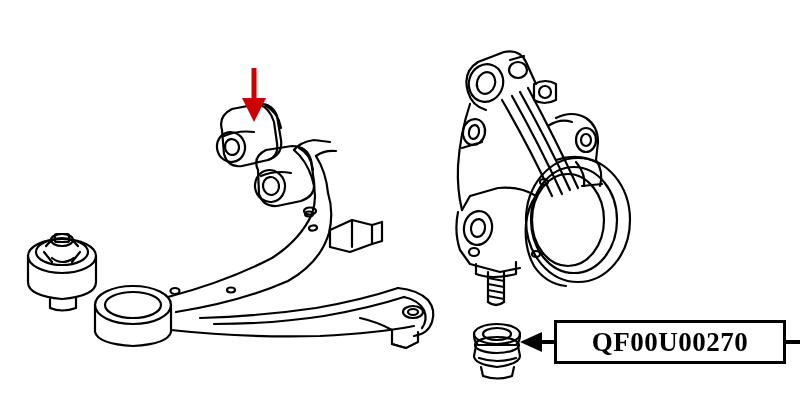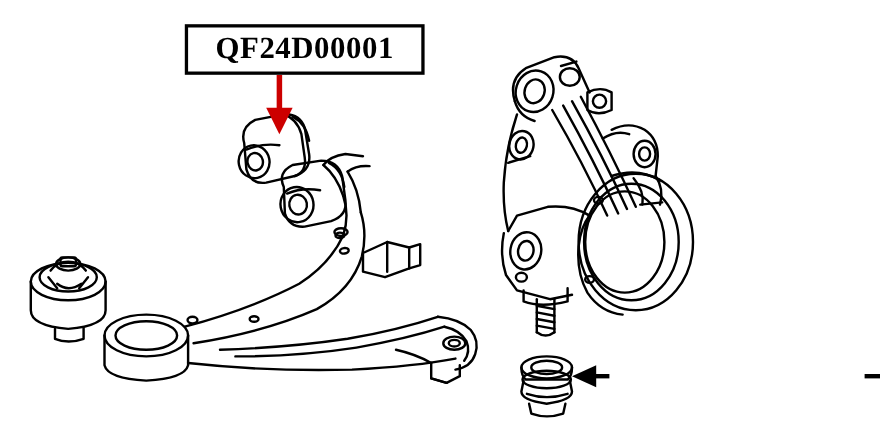--- a/index.html
+++ b/index.html
@@ -209,18 +209,18 @@
       <polygon points="254,122 242,98 266,98" fill="#cc0000"></polygon>
     </g>
 
     <g>
       <line x1="554" y1="342" x2="536" y2="342" stroke="#000000" stroke-width="4"></line>
       <polygon points="520,342 542,332 542,352" fill="#000000"></polygon>
       <line x1="786" y1="342" x2="800" y2="342" stroke="#000000" stroke-width="4"></line>
     </g>
   </svg>
 
-  <div id="callout-top" class="callout-box">
-    <span class="callout-text">QF24D00001</span>
+
+  <div id="callout-right" class="callout-box">
+    <span class="callout-text">QF00U00270</span>
   </div>
 
-
 </div>
 
 </body></html>

